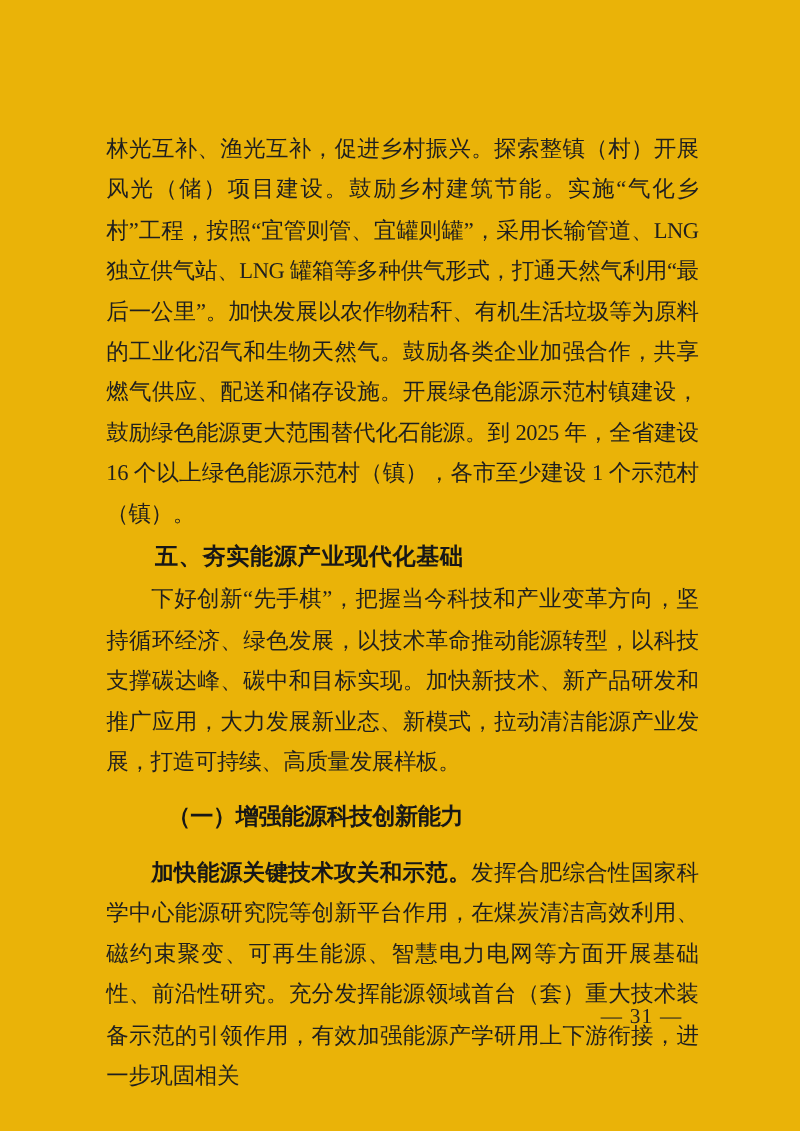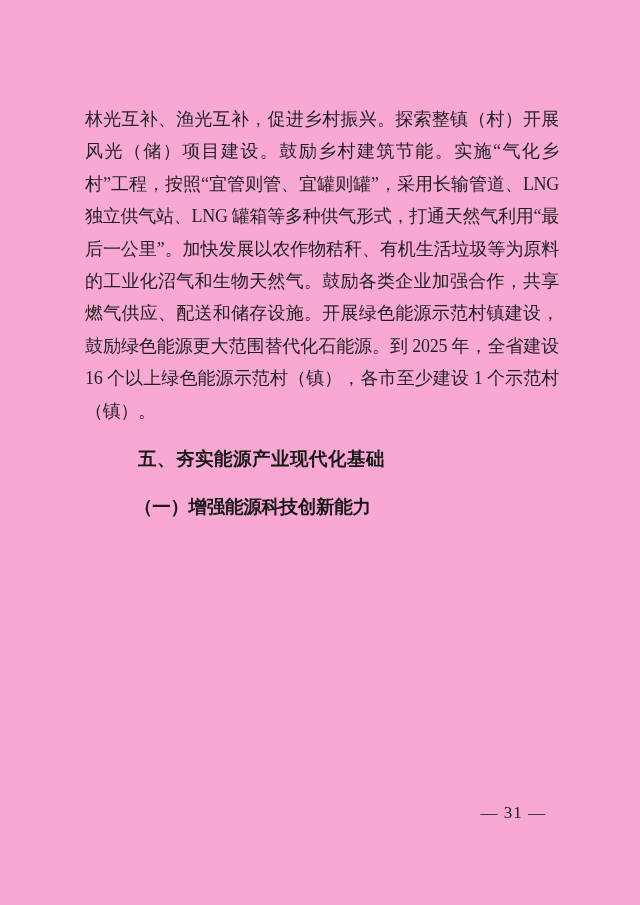--- a/index.html
+++ b/index.html
@@ -6,21 +6,21 @@
     margin: 0;
     padding: 0;
     background: #e8e8e8;
     font-family: "Liberation Serif", "DejaVu Serif", serif;
   }
   .page {
     position: relative;
     width: 640px;
     height: 905px;
     margin: 0 auto;
-    background: #f9a8d4;
+    background: #eab308;
     overflow: hidden;
     color: #1f1f1f;
   }
   .content {
     position: absolute;
     top: 103px;
     left: 85px;
     width: 474px;
     font-size: 18px;
     line-height: 32.4px;
@@ -29,21 +29,21 @@
     letter-spacing: -0.3px;
   }
   .para {
     margin: 0;
     text-indent: 2em;
   }
   .para.no-indent {
     text-indent: 0;
   }
   .heading-1 {
-    margin: 16px;
+    margin: 2px;
     font-size: 18.5px;
     line-height: 32.4px;
     font-weight: bold;
     text-indent: 2em;
     font-family: "Liberation Sans", "DejaVu Sans", sans-serif;
     letter-spacing: 0.5px;
     color: #171717;
   }
   .heading-2 {
     margin: 12px;
@@ -70,16 +70,18 @@
     margin-left: 22px;
   }
 </style>
 </head>
 <body>
 
 <div class="page">
   <div class="content">
     <p class="para no-indent">林光互补、渔光互补，促进乡村振兴。探索整镇（村）开展风光（储）项目建设。鼓励乡村建筑节能。实施“气化乡村”工程，按照“宜管则管、宜罐则罐”，采用长输管道、LNG 独立供气站、LNG 罐箱等多种供气形式，打通天然气利用“最后一公里”。加快发展以农作物秸秆、有机生活垃圾等为原料的工业化沼气和生物天然气。鼓励各类企业加强合作，共享燃气供应、配送和储存设施。开展绿色能源示范村镇建设，鼓励绿色能源更大范围替代化石能源。到 2025 年，全省建设 16 个以上绿色能源示范村（镇），各市至少建设 1 个示范村（镇）。</p>
     <h2 class="heading-1">五、夯实能源产业现代化基础</h2>
+    <p class="para">下好创新“先手棋”，把握当今科技和产业变革方向，坚持循环经济、绿色发展，以技术革命推动能源转型，以科技支撑碳达峰、碳中和目标实现。加快新技术、新产品研发和推广应用，大力发展新业态、新模式，拉动清洁能源产业发展，打造可持续、高质量发展样板。</p>
     <h3 class="heading-2">（一）增强能源科技创新能力</h3>
+    <p class="para"><span class="lead-emphasis">加快能源关键技术攻关和示范。</span><span>发挥合肥综合性国家科学中心能源研究院等创新平台作用，在煤炭清洁高效利用、磁约束聚变、可再生能源、智慧电力电网等方面开展基础性、前沿性研究。充分发挥能源领域首台（套）重大技术装备示范的引领作用，有效加强能源产学研用上下游衔接，进一步巩固相关</span></p>
   </div>
   <div class="page-number">— 31 —</div>
 </div>
 
 </body></html>

